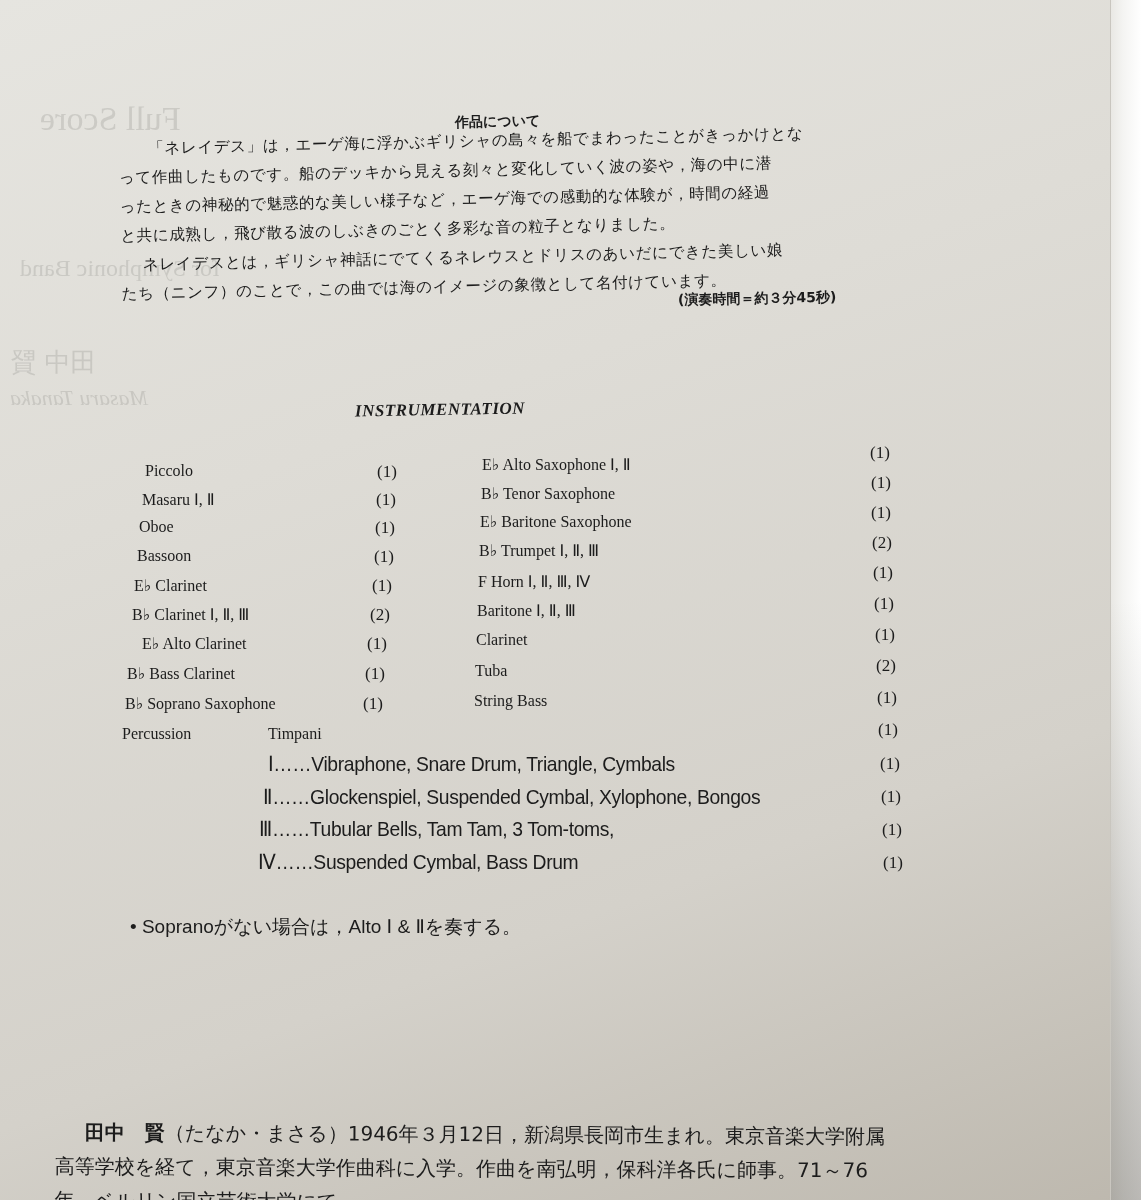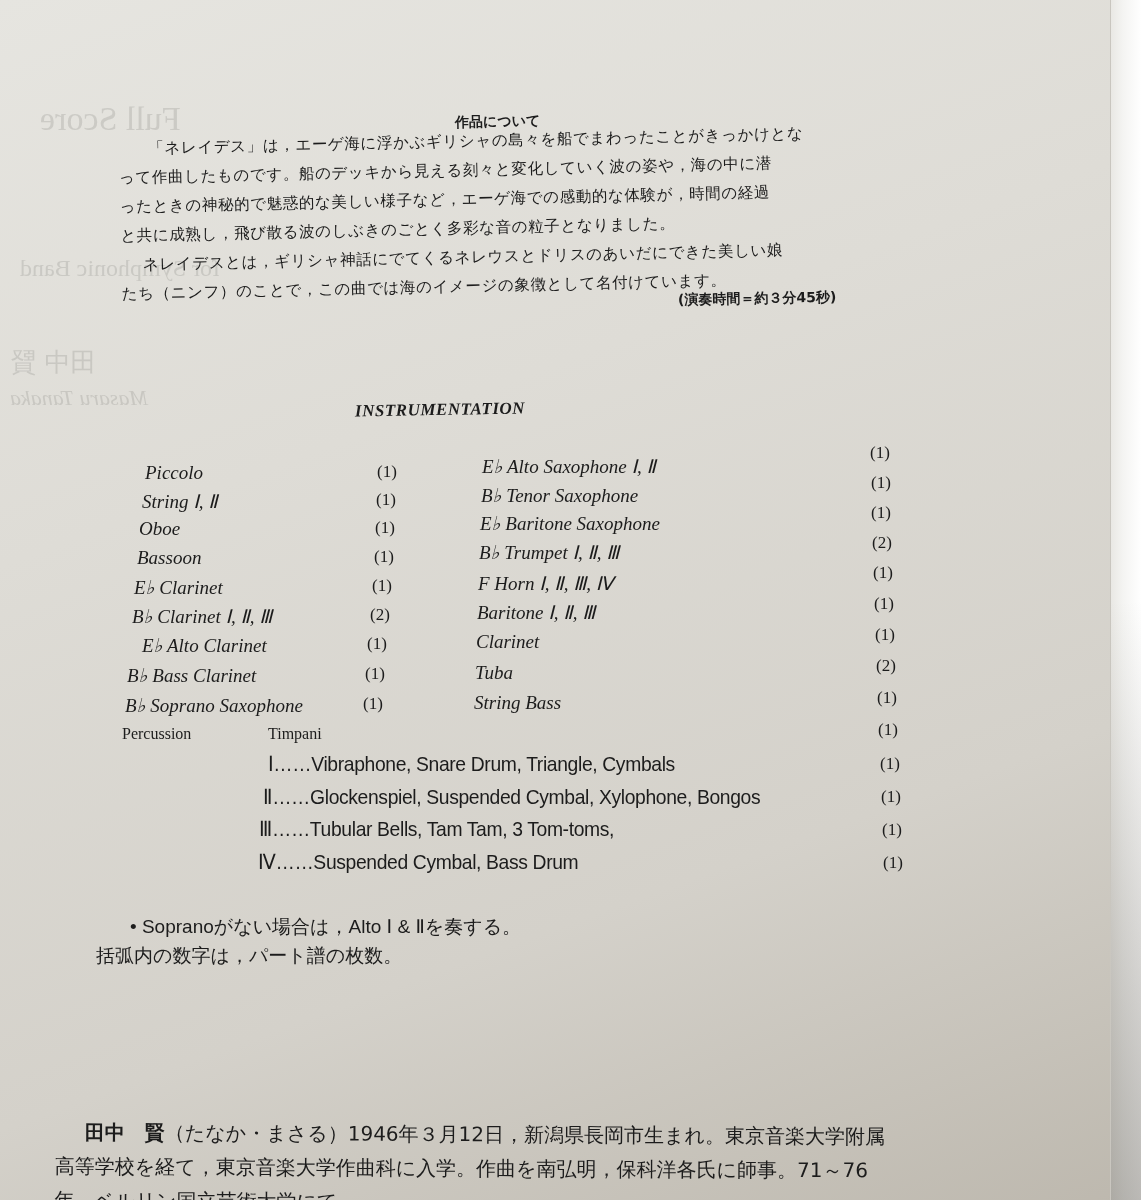--- a/index.html
+++ b/index.html
@@ -49,23 +49,22 @@
       transform: rotate(-1deg);
     }
 
     .instr-title {
       position: absolute; left: 355px; top: 400px; font-size: 17px; font-weight: bold;
       font-style: italic; letter-spacing: 0.5px; transform: rotate(-1deg);
       font-family: "Liberation Serif", serif;
     }
 
     .instr-row {
-      position: absolute; font-size: 19px; white-space: nowrap;
+      position: absolute; font-size: 16px; white-space: nowrap;
       font-family: "Liberation Serif", serif;
-      font-style: italic;
     }
     .instr-count {
       position: absolute; font-size: 17px; white-space: nowrap;
       font-family: "Liberation Serif", serif;
     }
     .perc-row {
       position: absolute; font-size: 21px; white-space: nowrap;
       font-family: "Liberation Sans", sans-serif; letter-spacing: -0.4px;
       transform: scaleX(0.92); transform-origin: left center;
     }
@@ -106,21 +105,21 @@
   <div class="about-line">と共に成熟し，飛び散る波のしぶきのごとく多彩な音の粒子となりました。</div>
   <div class="about-line indent2">ネレイデスとは，ギリシャ神話にでてくるネレウスとドリスのあいだにできた美しい娘</div>
   <div class="about-line">たち（ニンフ）のことで，この曲では海のイメージの象徴として名付けています。</div>
 </div>
 <div class="duration jp">(演奏時間＝約３分45秒)</div>
 
 <div class="instr-title">INSTRUMENTATION</div>
 
 <div class="instr-row" style="left:145px;top:462px">Piccolo</div>
 <div class="instr-count" style="left:377px;top:462px">(1)</div>
-<div class="instr-row" style="left:142px;top:490px">String Ⅰ, Ⅱ</div>
+<div class="instr-row" style="left:142px;top:490px">Masaru Ⅰ, Ⅱ</div>
 <div class="instr-count" style="left:376px;top:490px">(1)</div>
 <div class="instr-row" style="left:139px;top:518px">Oboe</div>
 <div class="instr-count" style="left:375px;top:518px">(1)</div>
 <div class="instr-row" style="left:137px;top:547px">Bassoon</div>
 <div class="instr-count" style="left:374px;top:547px">(1)</div>
 <div class="instr-row" style="left:134px;top:576px">E♭ Clarinet</div>
 <div class="instr-count" style="left:372px;top:576px">(1)</div>
 <div class="instr-row" style="left:132px;top:605px">B♭ Clarinet Ⅰ, Ⅱ, Ⅲ</div>
 <div class="instr-count" style="left:370px;top:605px">(2)</div>
 <div class="instr-row" style="left:142px;top:634px">E♭ Alto Clarinet</div>
@@ -157,21 +156,20 @@
 <div class="instr-count" style="left:880px;top:754px">(1)</div>
 <div class="perc-row" style="left:263px;top:785px">Ⅱ……Glockenspiel, Suspended Cymbal, Xylophone, Bongos</div>
 <div class="instr-count" style="left:881px;top:787px">(1)</div>
 <div class="perc-row" style="left:259px;top:817px">Ⅲ……Tubular Bells, Tam Tam, 3 Tom-toms,</div>
 <div class="instr-count" style="left:882px;top:820px">(1)</div>
 <div class="perc-row" style="left:258px;top:850px">Ⅳ……Suspended Cymbal, Bass Drum</div>
 <div class="instr-count" style="left:883px;top:853px">(1)</div>
 
 <div class="sax-note">
   <div class="line bullet">Sopranoがない場合は，Alto Ⅰ &amp; Ⅱを奏する。</div>
-  <div class="line flush">括弧内の数字は，パート譜の枚数。</div>
 </div>
 
 <div class="bio jp">
   <div class="line">
     <span class="name">田中　賢</span><span>（たなか・まさる）1946年３月12日，新潟県長岡市生まれ。東京音楽大学附属</span>
   </div>
   <div class="line">高等学校を経て，東京音楽大学作曲科に入学。作曲を南弘明，保科洋各氏に師事。71～76</div>
   <div class="line">年，ベルリン国立芸術大学にて，……</div>
 </div>
 

